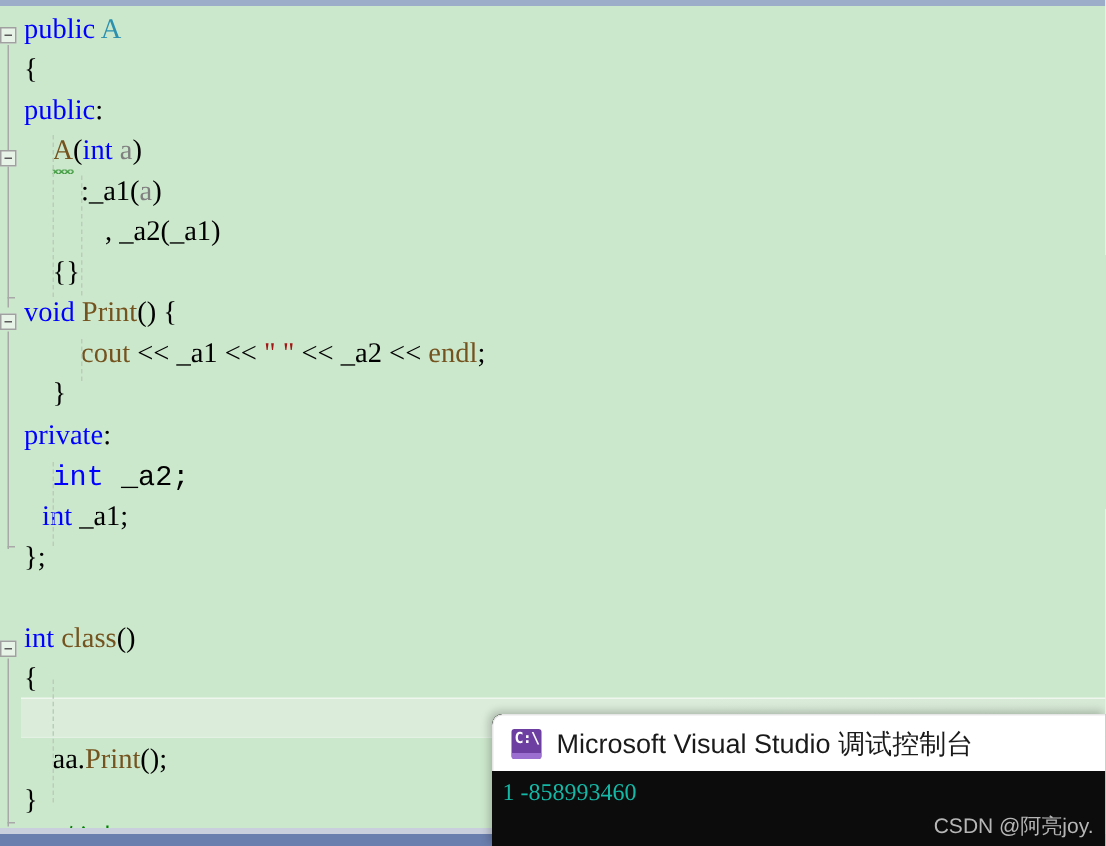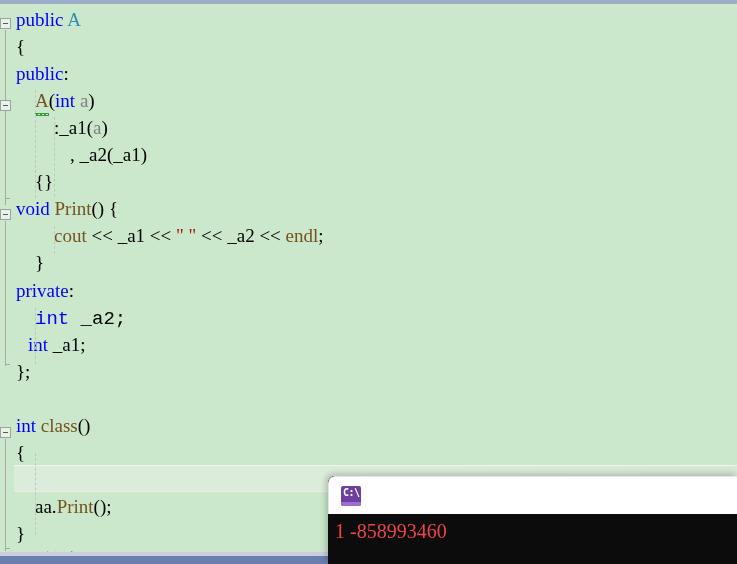--- a/index.html
+++ b/index.html
@@ -190,22 +190,22 @@
   .console-body {
     position: relative;
     height: 50px;
     background: #0c0c0c;
     border-left: 1px solid #0c0c0c;
   }
   .console-out {
     position: absolute;
     left: 6px; top: 6px;
     font-family: "Liberation Serif", "DejaVu Serif", serif;
-    font-size: 20px;
-    color: #ef4444;
+    font-size: 16px;
+    color: #14b8a6;
     white-space: pre;
   }
   .watermark {
     position: absolute;
     right: 8px; bottom: 4px;
     font-family: "Liberation Sans", "DejaVu Sans", sans-serif;
     font-size: 14px;
     color: #b6b6b6;
     white-space: nowrap;
   }
@@ -266,19 +266,21 @@
 
   <div class="bottom-strip-inner"></div>
   <div class="bottom-strip"></div>
 
   <div class="console">
     <div class="console-titlebar">
       <div class="console-icon">
         <span class="glyph">C:\</span>
         <span class="bar"></span>
       </div>
+      <span class="console-title">Microsoft Visual Studio 调试控制台</span>
     </div>
     <div class="console-body">
       <div class="console-out">1 -858993460</div>
+      <div class="watermark">CSDN @阿亮joy.</div>
     </div>
   </div>
 
 </div>
 
 </body></html>

